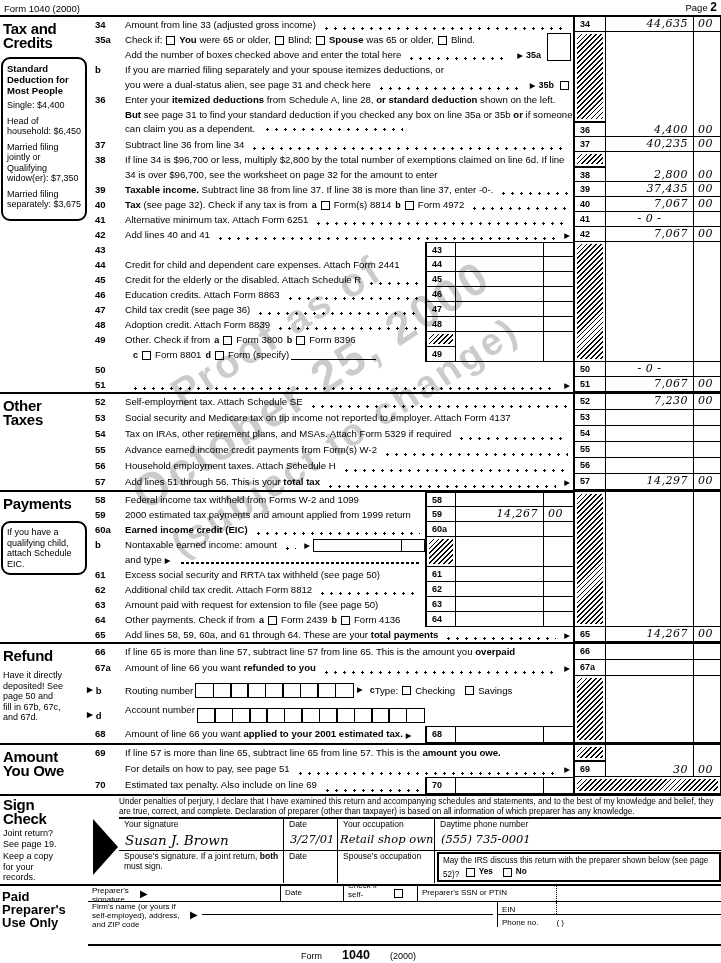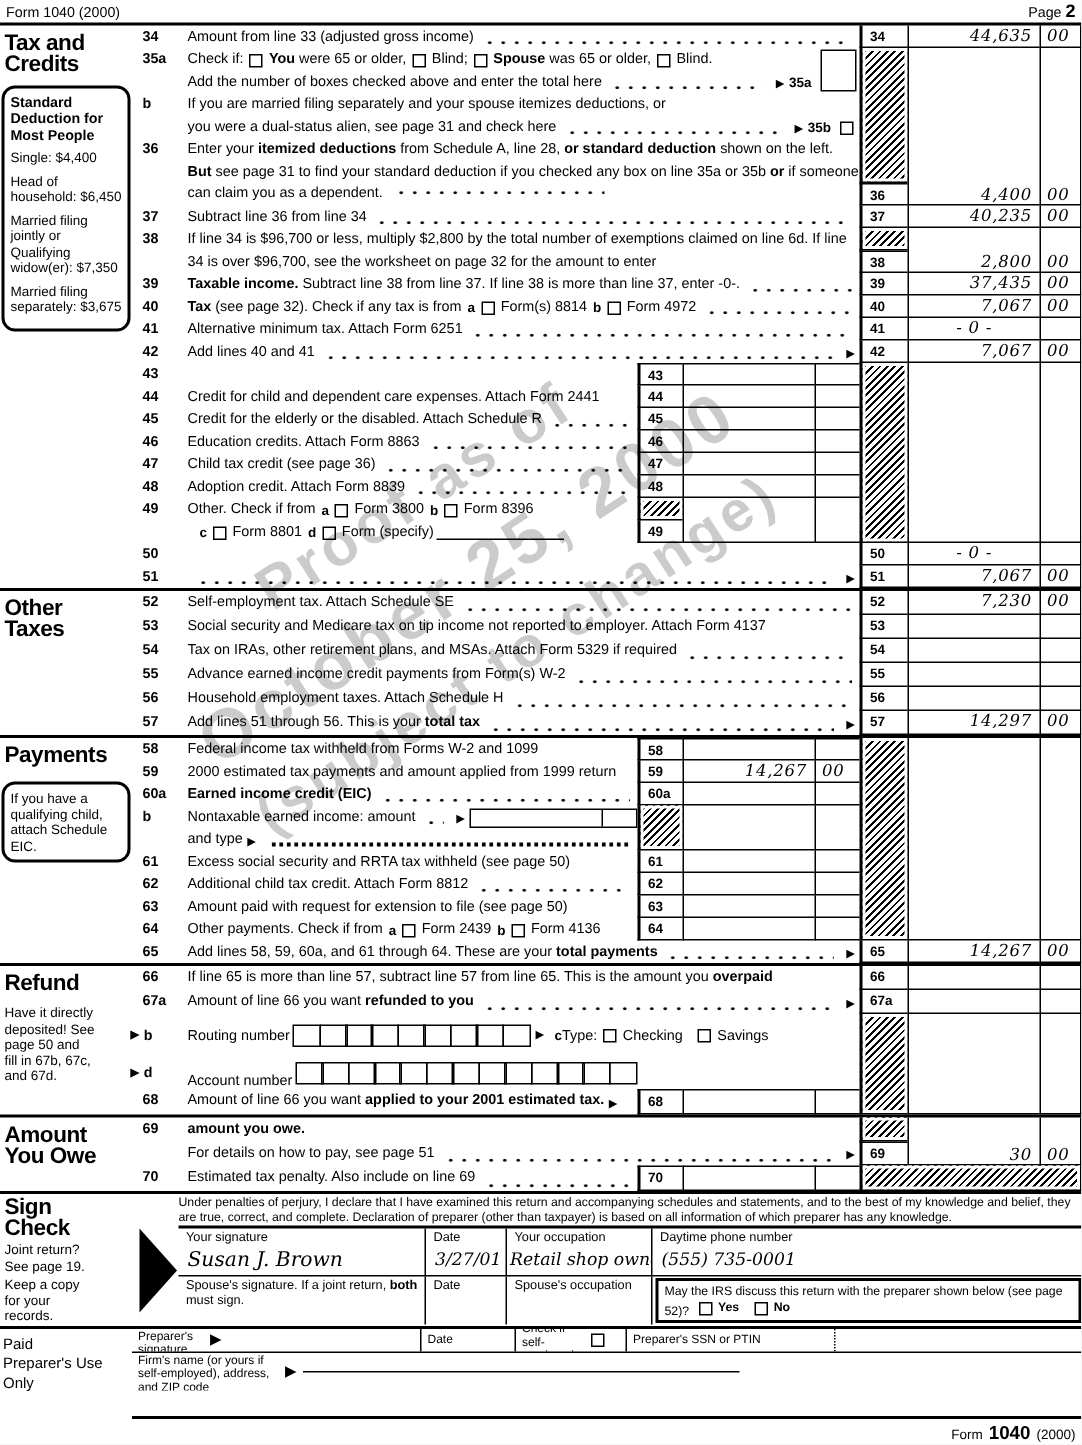--- a/index.html
+++ b/index.html
@@ -31,21 +31,21 @@
 .ld{flex:1 1 10px;min-width:8px;height:3px;margin:0 5px 2px 6px;align-self:flex-end;background-image:radial-gradient(circle,#000 1px,transparent 1.2px);background-size:9px 3px;background-repeat:repeat-x;background-position:0 100%}
 .ldh{background-image:radial-gradient(circle,#000 1.4px,transparent 1.5px);background-size:5px 4px;height:4px}
 .ldf{display:inline-block;width:140px;height:3px;margin:0 0 1px 8px;background-image:radial-gradient(circle,#000 1px,transparent 1.2px);background-size:9px 3px;background-repeat:repeat-x}
 .arw{font-size:7.5px;align-self:center;margin:0 3px;line-height:1}
 .cb{flex:none;display:inline-block;width:9px;height:9px;border:1.5px solid #000;margin:0 4px;align-self:center}
 .sl{font-weight:700;font-size:9px;align-self:center;margin-left:4px}
 .tag{font-weight:700;font-size:9px;align-self:center;margin-right:2px}
 .uline{flex:0 0 85px;border-bottom:1.5px solid #000;align-self:flex-end;margin:0 0 2px 2px}
 .gut{position:relative;font-size:9px}
 .gh{font-weight:700;font-size:15px;line-height:14px;padding:5px 0 0 3px;letter-spacing:-.3px}
-.gh2{font-weight:400;font-size:10px;line-height:13px;padding:4px 0 0 2px}
+.gh2{font-weight:700;font-size:13px;line-height:13px;padding:4px 0 0 2px}
 .sbx{border:2px solid #000;border-radius:9px;padding:4px 3px 4px 4px;margin:7px 3px 0 1px;font-size:9px;line-height:10.5px}
 .sbx .ttl{font-weight:700;font-size:9.5px;line-height:11px;margin-bottom:4px}
 .sbx .it{margin-bottom:5px}
 .gnote{font-size:9px;line-height:10.5px;padding:5px 8px 0 3px}
 .digit{flex:none;width:19px;height:15px;border:1.6px solid #000;margin-right:-1.6px;background:transparent}
 .digits{display:flex;align-self:center;margin:0 2px}
 .box35a{border:1.6px solid #000;margin:1px 2px 1px 4px}
 .nbox60{flex:0 0 112px;height:13px;border:1.6px solid #000;position:relative;align-self:center}
 .nbox60 i{position:absolute;right:22px;top:0;bottom:0;border-left:1.6px solid #000}
 .sign{position:relative;height:88px}
@@ -67,21 +67,21 @@
 .prow2{display:flex;height:25px}
 .pc{position:relative;overflow:hidden}
 .pc+.pc{border-left:1.5px solid #000}
 .pc .lab{font-size:8px;line-height:9px;padding:2px 0 0 4px}
 .parw{font-size:10px;line-height:1}
 .dotv{position:absolute;top:0;bottom:0;border-left:1.5px dotted #000}
 .pline{flex:1;border-bottom:1.5px solid #000;align-self:center;margin:0 4px}
 .pst{display:flex;flex-direction:column;flex:1}
 .pstr{display:flex;position:relative;flex:1;align-items:center}
 .pstr.rb{border-bottom:1px solid #000}
-.ftr{display:flex;justify-content:flex-end;align-items:baseline;gap:4px;padding:2px 4px 0 0;font-size:9px}
+.ftr{display:flex;justify-content:center;align-items:baseline;gap:20px;padding:2px 4px 0 0;font-size:9px}
 .ftr .n{font-weight:700;font-size:12.5px}
 .wm{position:absolute;left:0;top:290px;width:620px;text-align:center;transform:rotate(-33deg);font-weight:700;opacity:.20;pointer-events:none;z-index:5;letter-spacing:3px}
 .wm .w1{font-size:40px;line-height:62px}
 .wm .w2{font-size:46px;line-height:66px}
 .wm .w3{font-size:38px;line-height:58px}
 </style>
 </head>
 <body>
 
 <div class="page">
@@ -524,21 +524,21 @@
         <span class="cb"></span>
         <span>Checking</span>
         <span class="cb" style="margin-left:10px"></span>
         <span>Savings</span>
       </div>
 
     <div class="no" style="grid-area:4/2;display:flex;align-items:center">
         <span class="arw" style="margin-left:-8px">▶</span>
         <span>d</span>
       </div>
-    <div class="d" style="grid-area:4/3/5/7;align-items:flex-end">
+    <div class="d" style="grid-area:4/3/5/7;align-items:flex-start">
         <span>Account number</span>
         <span class="digits"><span class="digit"></span><span class="digit"></span><span class="digit"></span><span class="digit"></span><span class="digit"></span><span class="digit"></span><span class="digit"></span><span class="digit"></span><span class="digit"></span><span class="digit"></span><span class="digit"></span><span class="digit"></span><span class="digit"></span></span>
       </div>
 
     <div class="no" style="grid-area:5/2">68</div>
     <div class="d" style="grid-area:5/3">
         <span>Amount of line 66 you want </span>
         <span class="b">applied to your 2001 estimated tax.</span>
         <span class="arw">▶</span>
       </div>
@@ -553,20 +553,21 @@
 
   <div class="sep"></div>
 
   <div class="sec" style="grid-template-rows:16px 16px 17px">
     <div class="gut" style="grid-area:1/1/4/2">
         <div class="gh" style="width:70px">Amount You Owe</div>
       </div>
 
     <div class="no" style="grid-area:1/2">69</div>
     <div class="d" style="grid-area:1/3/2/7">
+        <span>If line 57 is more than line 65, subtract line 65 from line 57. This is the </span>
         <span class="b">amount you owe.</span>
       </div>
     <div class="d" style="grid-area:2/3/3/7">
         <span>For details on how to pay, see page 51</span>
         <span class="ld"></span>
         <span class="arw">▶</span>
       </div>
     <div class="hx" style="grid-area:1/7/2/8"></div>
     <div class="rn bt" style="grid-area:2/7">69</div>
     <div class="ra vbot entry" style="grid-area:1/8/3/9">
@@ -664,20 +665,30 @@
             <div class="lab">Preparer's SSN or PTIN</div>
             <div class="dotv" style="left:138px"></div>
           </div>
       </div>
       <div class="prow2">
         <div class="pc" style="width:409px;display:flex;align-items:center">
             <span class="lab" style="width:102px">Firm's name (or yours if self-employed), address, and ZIP code</span>
             <span class="parw">▶</span>
             <span class="pline"></span>
           </div>
+        <div class="pc pst">
+          <div class="pstr rb">
+              <span class="lab">EIN</span>
+              <span class="dotv" style="left:58px"></span>
+            </div>
+          <div class="pstr">
+              <span class="lab">Phone no.</span>
+              <span class="lab" style="margin-left:14px">(     )</span>
+            </div>
+        </div>
       </div>
     </div>
   </div>
 
   <div class="sep" style="margin-left:88px"></div>
 
   <div class="ftr">
     <span>Form</span>
     <span class="n">1040</span>
     <span>(2000)</span>

